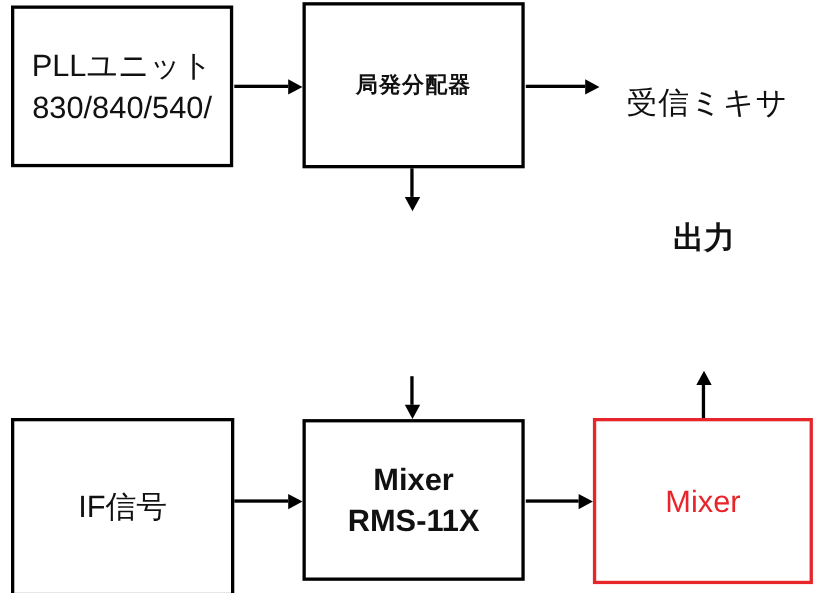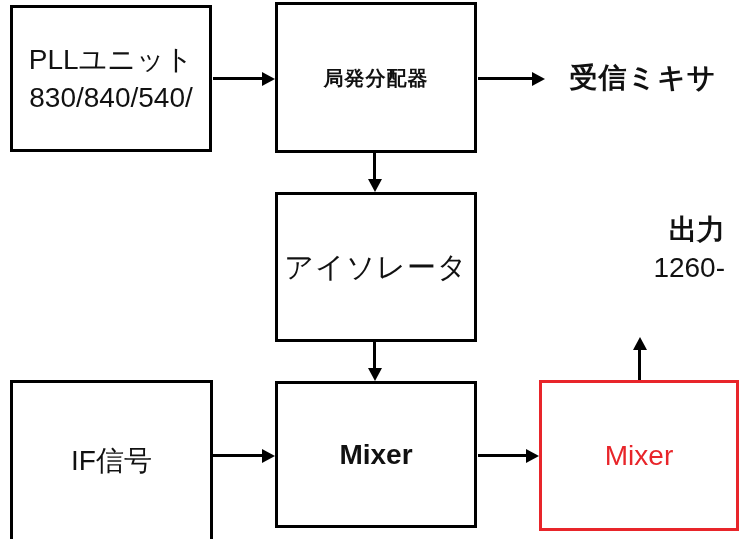--- a/index.html
+++ b/index.html
@@ -47,22 +47,22 @@
 
   
   .label {
     position: absolute;
     text-align: center;
     font-size: 28px;
     line-height: 38px;
     color: var(--ink);
     white-space: nowrap;
   }
-  .label-rx     { left: 540px; top: 59px;  width: 206px; letter-spacing: 1px; font-weight: bold; }
-  .label-output { left: 555px; top: 211px; width: 170px; text-align: right; }
+  .label-rx     { left: 540px; top: 75px;  width: 206px; letter-spacing: 1px; }
+  .label-output { left: 555px; top: 197px; width: 170px; }
 
   
   .arrow-right, .arrow-down, .arrow-up { position: absolute; background: var(--line); }
   .arrow-right { height: 3px; }
   .arrow-right::after {
     content: ""; position: absolute; right: -13px; top: -5.5px;
     border-left: 13px solid var(--line);
     border-top: 7px solid transparent;
     border-bottom: 7px solid transparent;
   }
@@ -98,35 +98,32 @@
     <span class="line">PLLユニット</span>
     <span class="line">830/840/540/</span>
   </div>
 
   <div class="box box-dist">
     <span class="line">局発分配器</span>
   </div>
 
   <div class="label label-rx">受信ミキサ</div>
 
-  <div class="box box-iso">
-    <span class="line">アイソレータ</span>
-  </div>
 
   <div class="label label-output">
     <span class="line bold" style="display:block">出力</span>
-    <span class="line" style="display:block">1260-</span>
   </div>
 
   <div class="box box-if">
     <span class="line">IF信号</span>
   </div>
 
   <div class="box box-mixer">
     <span class="line">Mixer</span>
+    <span class="line">RMS-11X</span>
   </div>
 
   <div class="box box-postamp">
     <span class="line">Mixer</span>
   </div>
 
   <div class="arrow-right a-pll-dist"></div>
   <div class="arrow-right a-dist-rx"></div>
   <div class="arrow-down  a-dist-iso"></div>
   <div class="arrow-down  a-iso-mixer"></div>

